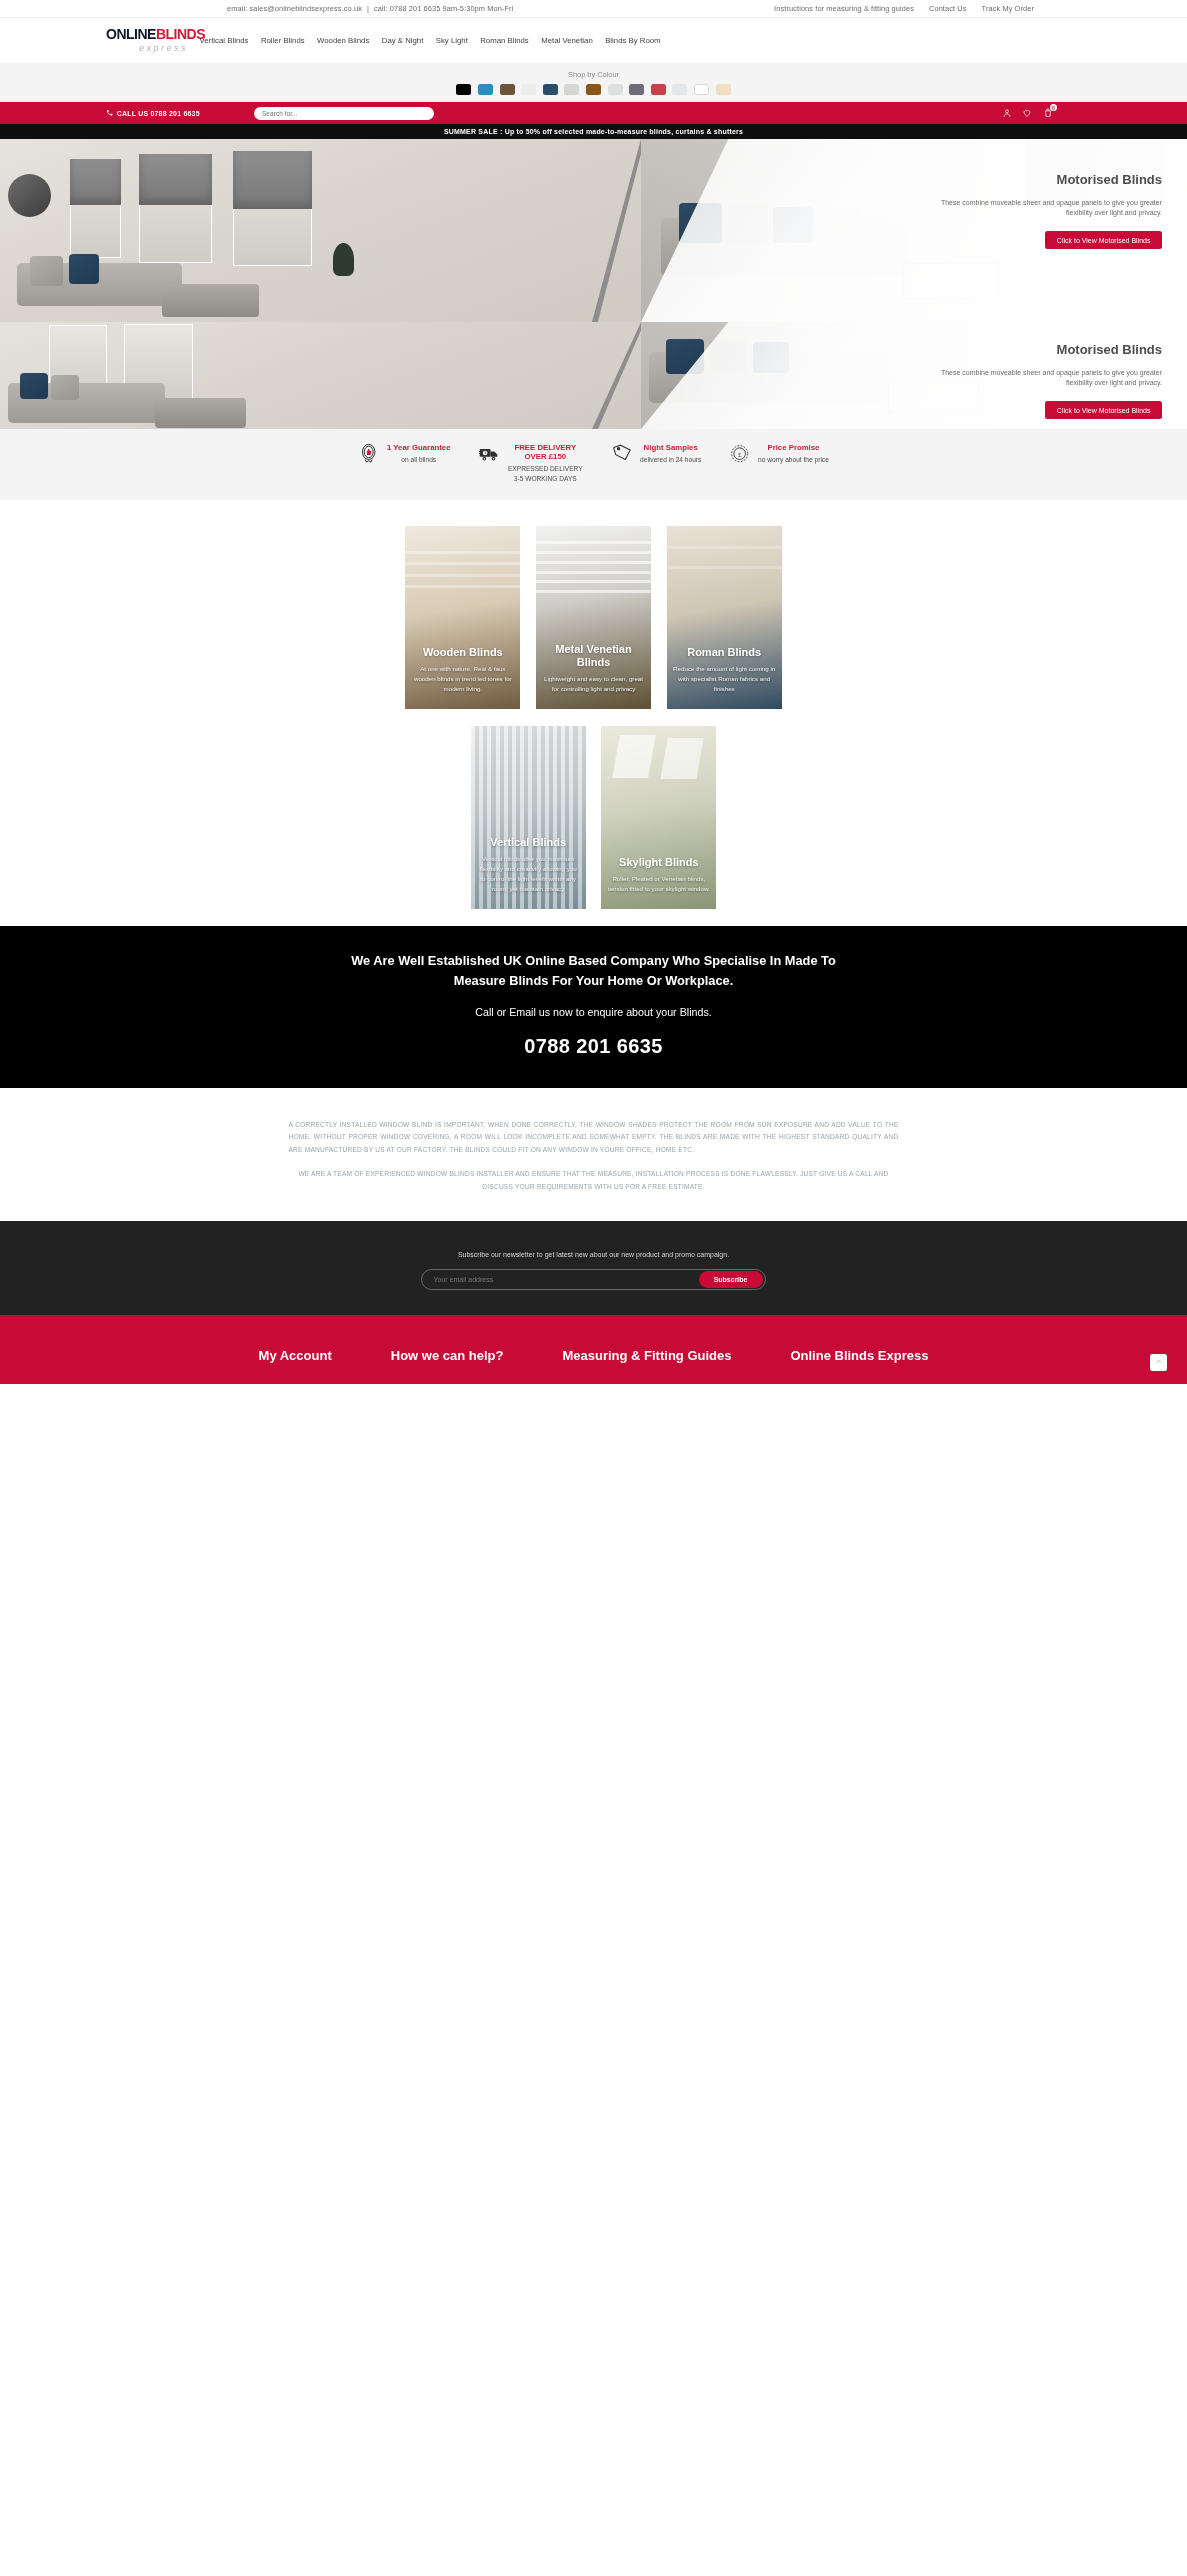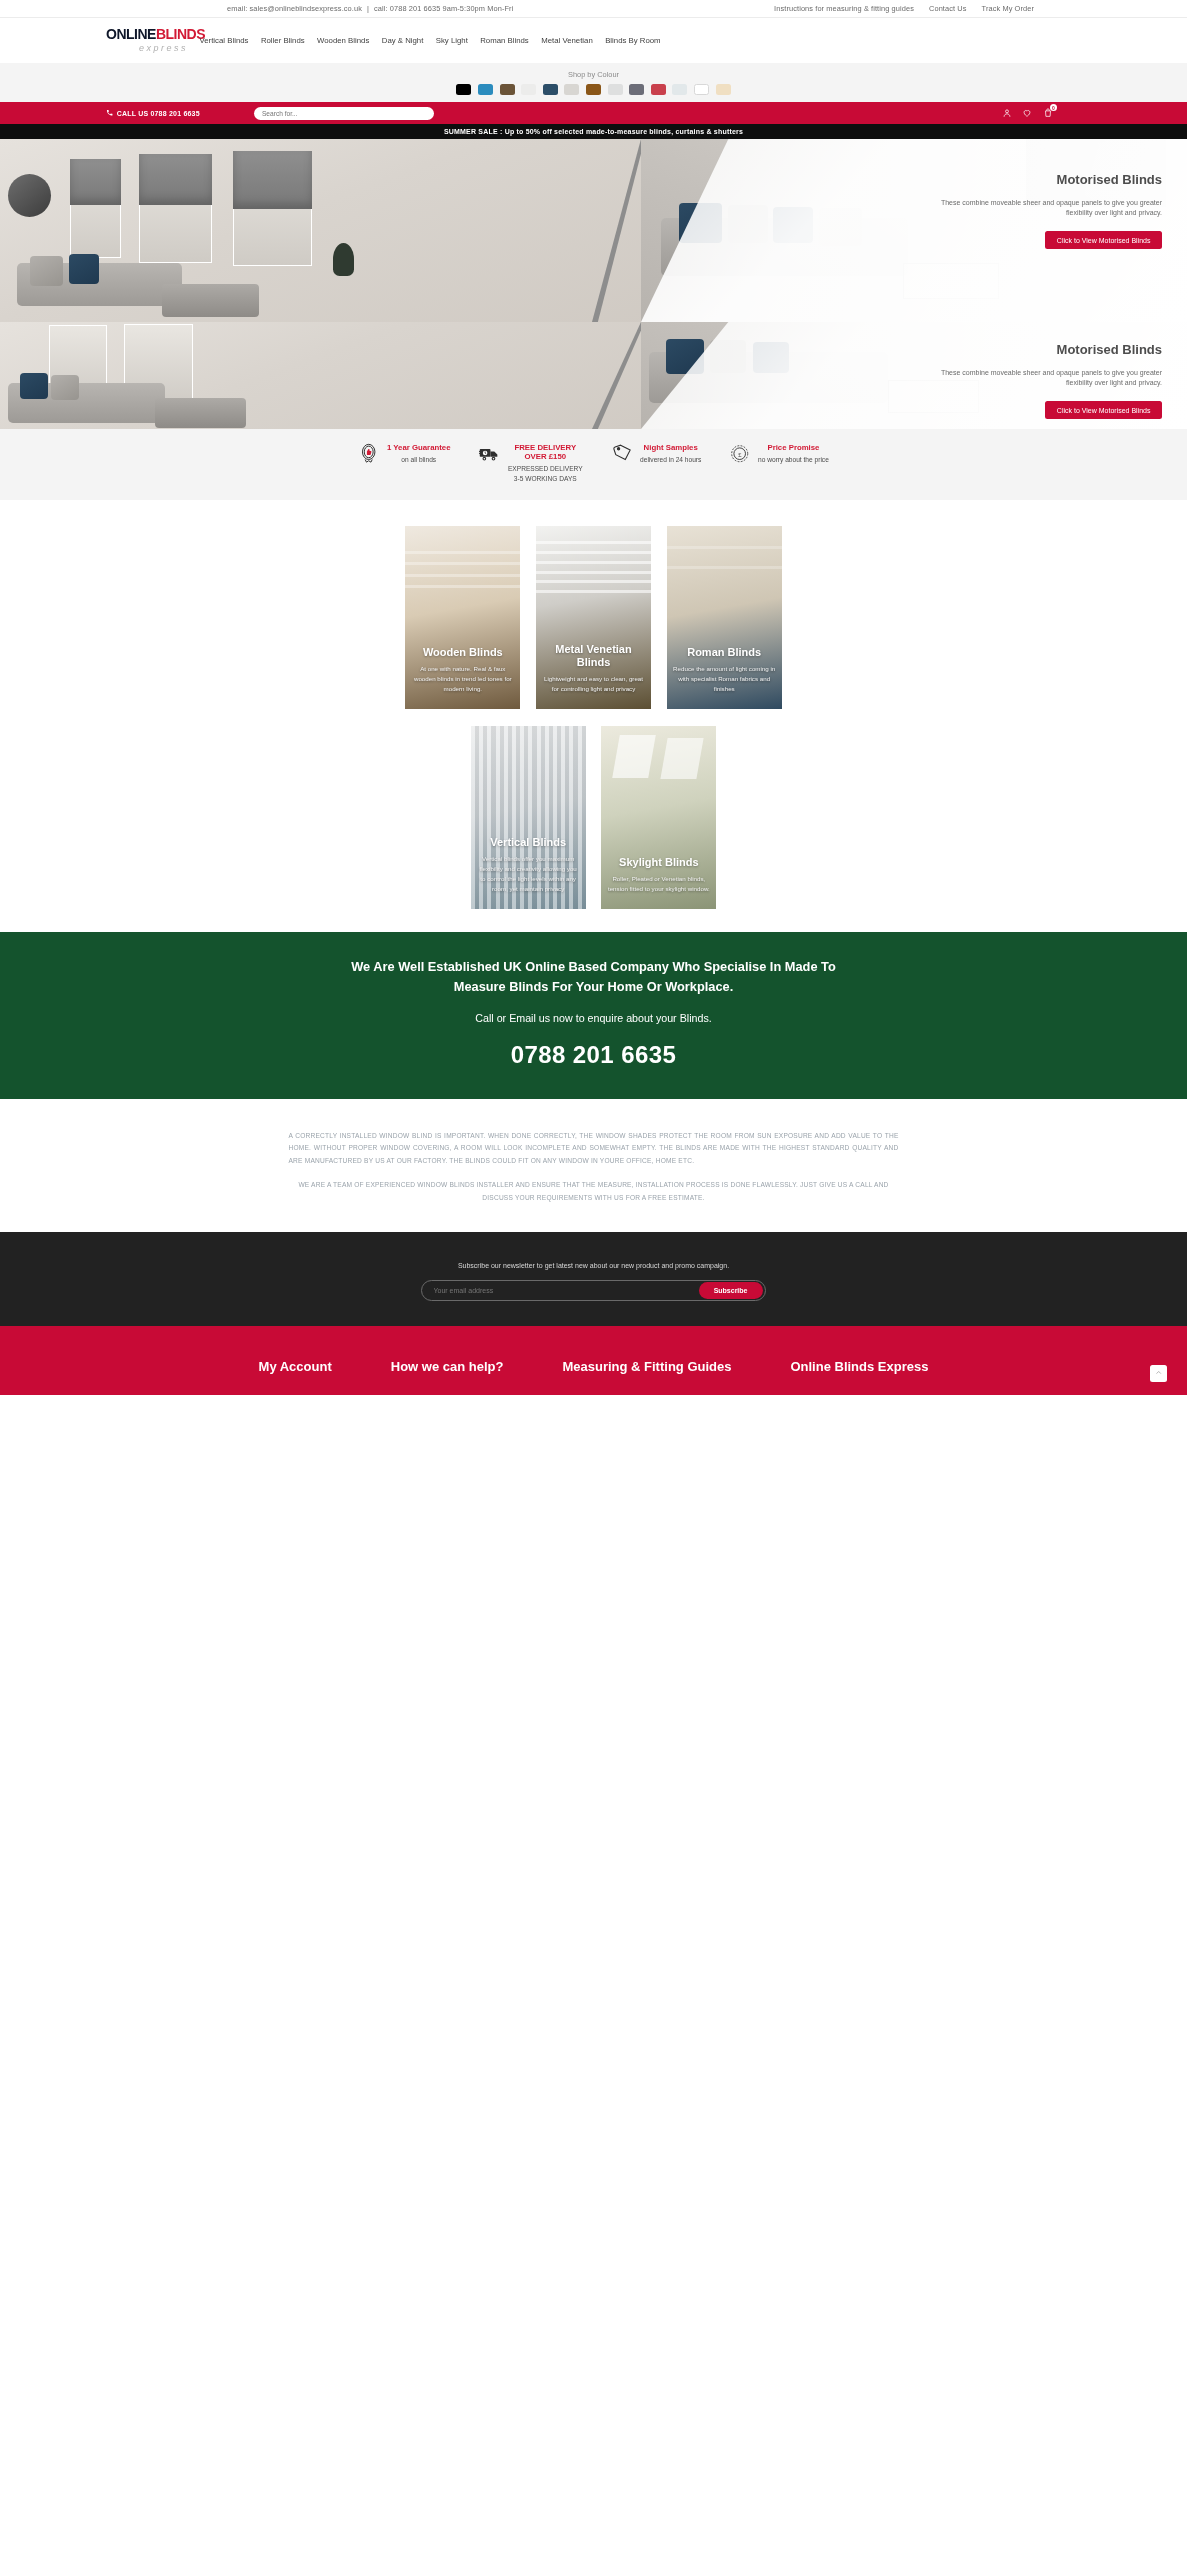--- a/index.html
+++ b/index.html
@@ -189,26 +189,26 @@
   .pleated-title{ font-size:12.4px; font-weight:bold; color:#1d1d1d; margin-bottom:5.8px; }
   .pleated-sub{ font-size:7px; color:#4a4a4a; margin-bottom:9px; }
   .pleated-btn{
     display:inline-block; background:#c80a36; color:#fff; font-size:7px;
     font-weight:bold; padding:5px 10.7px; border-radius:2.5px; border:0; cursor:pointer;
     font-family:"Liberation Sans", sans-serif;
   }
 
   
   .cta{
-    background:#14532d; color:#fff; text-align:center;
-    padding:25px 0 30px; margin-top:23px;
+    background:#000000; color:#fff; text-align:center;
+    padding:25px 0 30px; margin-top:17px;
   }
   .cta-l1{ font-size:12.8px; font-weight:bold; line-height:20px; max-width:495px; margin:0 auto;}
   .cta-l2{ font-size:10.7px; margin-top:15px; }
-  .cta-phone{ font-size:24px; font-weight:bold; margin-top:16.5px; letter-spacing:0.4px;}
+  .cta-phone{ font-size:20px; font-weight:bold; margin-top:16.5px; letter-spacing:0.4px;}
 
   
   .wbsection{ padding:31px 0 28px; text-align:center; }
   .wb-title{
     font-size:11.5px; font-weight:bold; color:#d21a35;
     letter-spacing:0.5px; margin-bottom:16.5px;
   }
   .wb-p{
     width:610px; margin:0 auto; font-size:6.6px; color:#9aa3ab;
     line-height:12.4px; text-align:justify; letter-spacing:0.2px;

